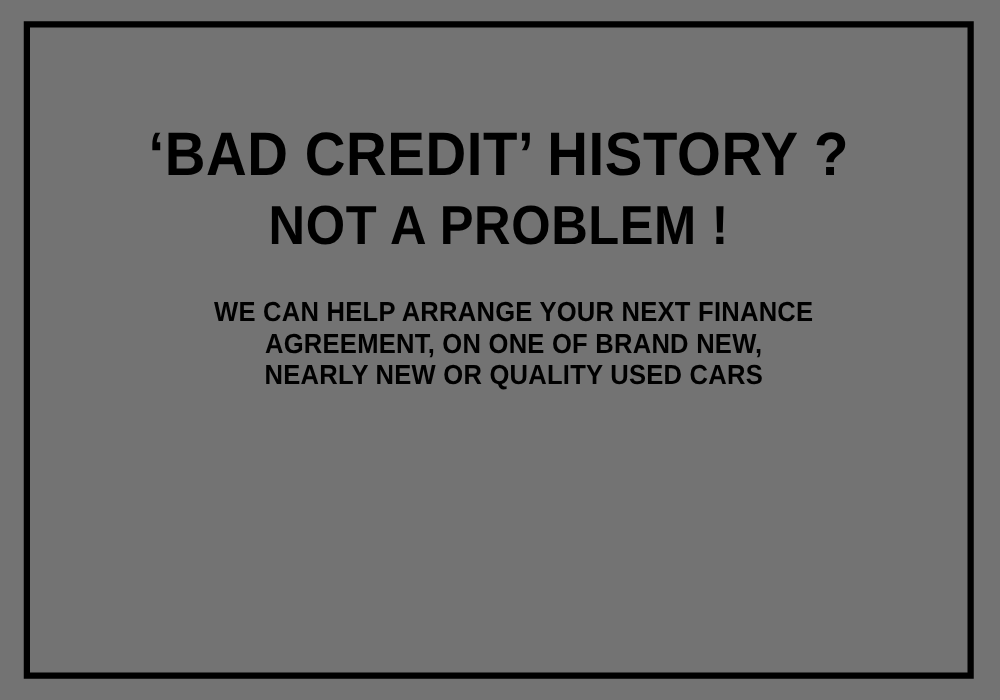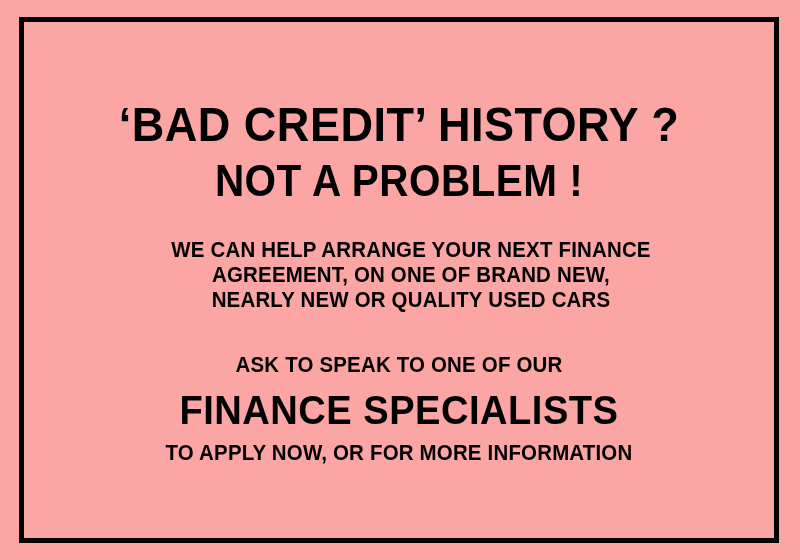--- a/index.html
+++ b/index.html
@@ -10,21 +10,21 @@
     width: 800px;
     height: 560px;
     background: #00ff00;
     font-family: "Liberation Sans", sans-serif;
     overflow: hidden;
   }
   #poster {
     position: relative;
     width: 800px;
     height: 560px;
-    background: #fca5a5;
+    background: #737373;
     box-sizing: border-box;
   }
   #border-frame {
     position: absolute;
     left: 19px;
     top: 17px;
     width: 760px;
     height: 526px;
     border: 5px solid #000000;
     box-sizing: border-box;
@@ -123,20 +123,15 @@
     <div class="line headline-1">‘BAD CREDIT’ HISTORY ?</div>
 
     <div class="line headline-2">NOT A PROBLEM !</div>
 
     <div class="body-block-1">
       <div class="line body-line">WE CAN HELP ARRANGE YOUR NEXT FINANCE</div>
       <div class="line body-line">AGREEMENT, ON ONE OF BRAND NEW,</div>
       <div class="line body-line">NEARLY NEW OR QUALITY USED CARS</div>
     </div>
 
-    <div class="body-block-2">
-      <div class="line subhead">ASK TO SPEAK TO ONE OF OUR</div>
-      <div class="line bigline">FINANCE SPECIALISTS</div>
-      <div class="line footline">TO APPLY NOW, OR FOR MORE INFORMATION</div>
-    </div>
 
   </div>
 </div>
 
 </body></html>

